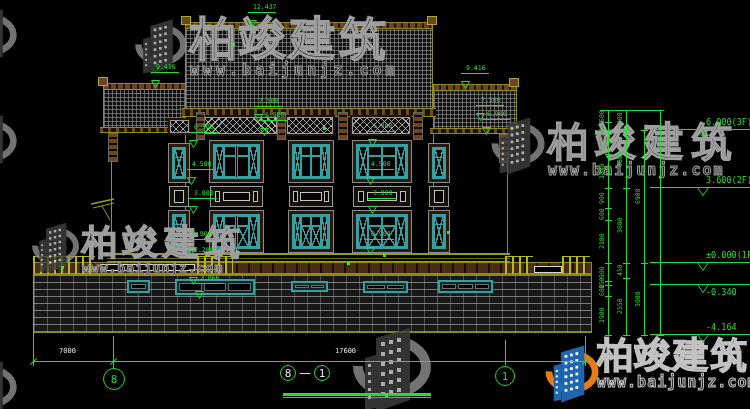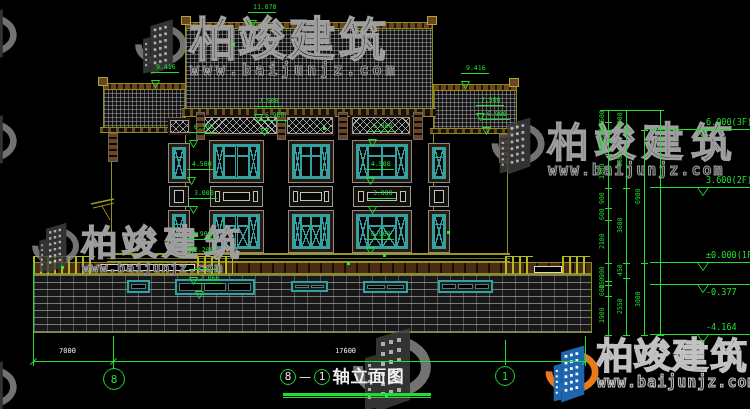--- a/index.html
+++ b/index.html
@@ -169,21 +169,20 @@
     <div>
       <div class="wm-cjk" style="font-size:36px;letter-spacing:2px;-webkit-text-stroke:1.4px #c2c2c2">柏竣建筑</div>
       <div class="wm-url" style="font-size:15px;letter-spacing:1px;-webkit-text-stroke:1px #c2c2c2">www.baijunjz.com</div>
     </div>
   </div>
 
   <div class="title-wrap">
     <span class="bubble tb">8</span>
     <span class="tdash">—</span>
     <span class="bubble tb">1</span>
-    <span class="tlabel">轴立面图</span>
   </div>
   <div class="abs gline z60" style="left:283px;top:393px;width:148px;height:2.5px"></div>
   <div class="abs gline z60" style="left:283px;top:397px;width:148px;height:1px"></div>
 
 <div class="abs tile" style="left: 185px; top: 22px; width: 248px; height: 90px; z-index: 10;">
       <div class="ridge"></div>
     </div>
     <div class="abs tile" style="left: 103px; top: 83px; width: 83px; height: 48px; z-index: 10;">
       <div class="ridge"></div>
     </div>
@@ -413,31 +412,31 @@
     <div class="abs g ftext" style="left: 706px; top: 176px; z-index: 60;">3.600(2F)</div>
     <div class="abs gline" style="left: 650px; top: 262px; width: 107px; height: 1px; z-index: 60;"></div>
     <div class="abs" style="left: 697px; top: 256px; width: 12px; height: 9px; z-index: 60;"><svg width="12" height="9">
         <polygon points="0.5,0.5 11.5,0.5 6,8.5" fill="none" stroke="#21df32" stroke-width="1"></polygon>
       </svg></div>
     <div class="abs g ftext" style="left: 706px; top: 251px; z-index: 60;">±0.000(1F)</div>
     <div class="abs gline" style="left: 650px; top: 284px; width: 107px; height: 1px; z-index: 60;"></div>
     <div class="abs" style="left: 697px; top: 278px; width: 12px; height: 9px; z-index: 60;"><svg width="12" height="9">
         <polygon points="0.5,0.5 11.5,0.5 6,8.5" fill="none" stroke="#21df32" stroke-width="1"></polygon>
       </svg></div>
-    <div class="abs g ftext" style="left: 706px; top: 288px; z-index: 60;">-0.377</div>
+    <div class="abs g ftext" style="left: 706px; top: 288px; z-index: 60;">-0.340</div>
     <div class="abs gline" style="left: 650px; top: 334px; width: 107px; height: 1px; z-index: 60;"></div>
     <div class="abs" style="left: 697px; top: 328px; width: 12px; height: 9px; z-index: 60;"><svg width="12" height="9">
         <polygon points="0.5,0.5 11.5,0.5 6,8.5" fill="none" stroke="#21df32" stroke-width="1"></polygon>
       </svg></div>
     <div class="abs g ftext" style="left: 706px; top: 323px; z-index: 60;">-4.164</div>
     <div class="abs" style="left: 248px; top: 13px; width: 9px; height: 8px; z-index: 60;"><svg width="9" height="8">
         <polygon points="0.5,0.5 8.5,0.5 4.5,7.5" fill="none" stroke="#21df32" stroke-width="1"></polygon>
       </svg></div>
     <div class="abs gline" style="left: 248px; top: 12px; width: 28px; height: 1px; z-index: 60;"></div>
-    <div class="abs g mtext" style="left: 253px; top: 4px; z-index: 60;">11.070</div>
+    <div class="abs g mtext" style="left: 253px; top: 4px; z-index: 60;">12.437</div>
     <div class="abs" style="left: 151px; top: 73px; width: 9px; height: 8px; z-index: 60;"><svg width="9" height="8">
         <polygon points="0.5,0.5 8.5,0.5 4.5,7.5" fill="none" stroke="#21df32" stroke-width="1"></polygon>
       </svg></div>
     <div class="abs gline" style="left: 151px; top: 72px; width: 28px; height: 1px; z-index: 60;"></div>
     <div class="abs g mtext" style="left: 156px; top: 64px; z-index: 60;">9.416</div>
     <div class="abs" style="left: 461px; top: 74px; width: 9px; height: 8px; z-index: 60;"><svg width="9" height="8">
         <polygon points="0.5,0.5 8.5,0.5 4.5,7.5" fill="none" stroke="#21df32" stroke-width="1"></polygon>
       </svg></div>
     <div class="abs gline" style="left: 461px; top: 73px; width: 28px; height: 1px; z-index: 60;"></div>
     <div class="abs g mtext" style="left: 466px; top: 65px; z-index: 60;">9.416</div>

